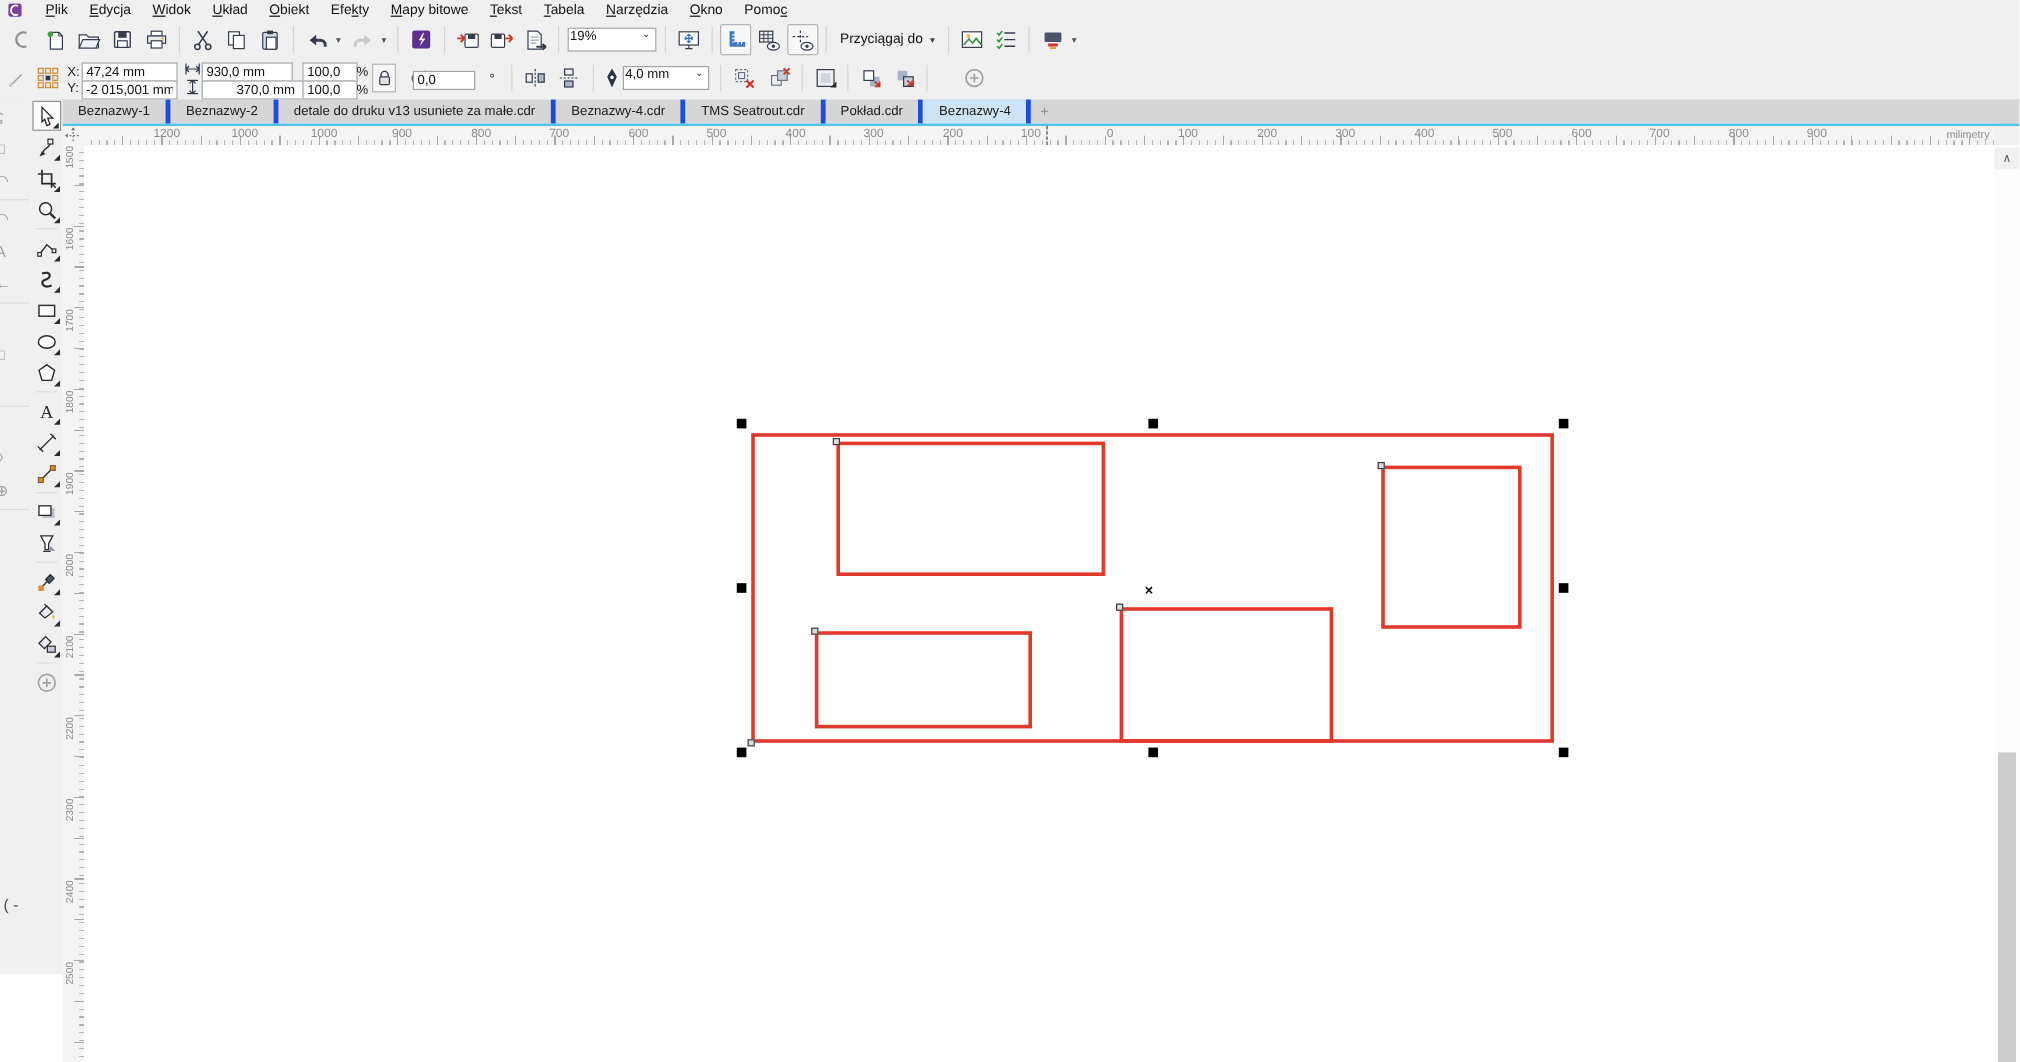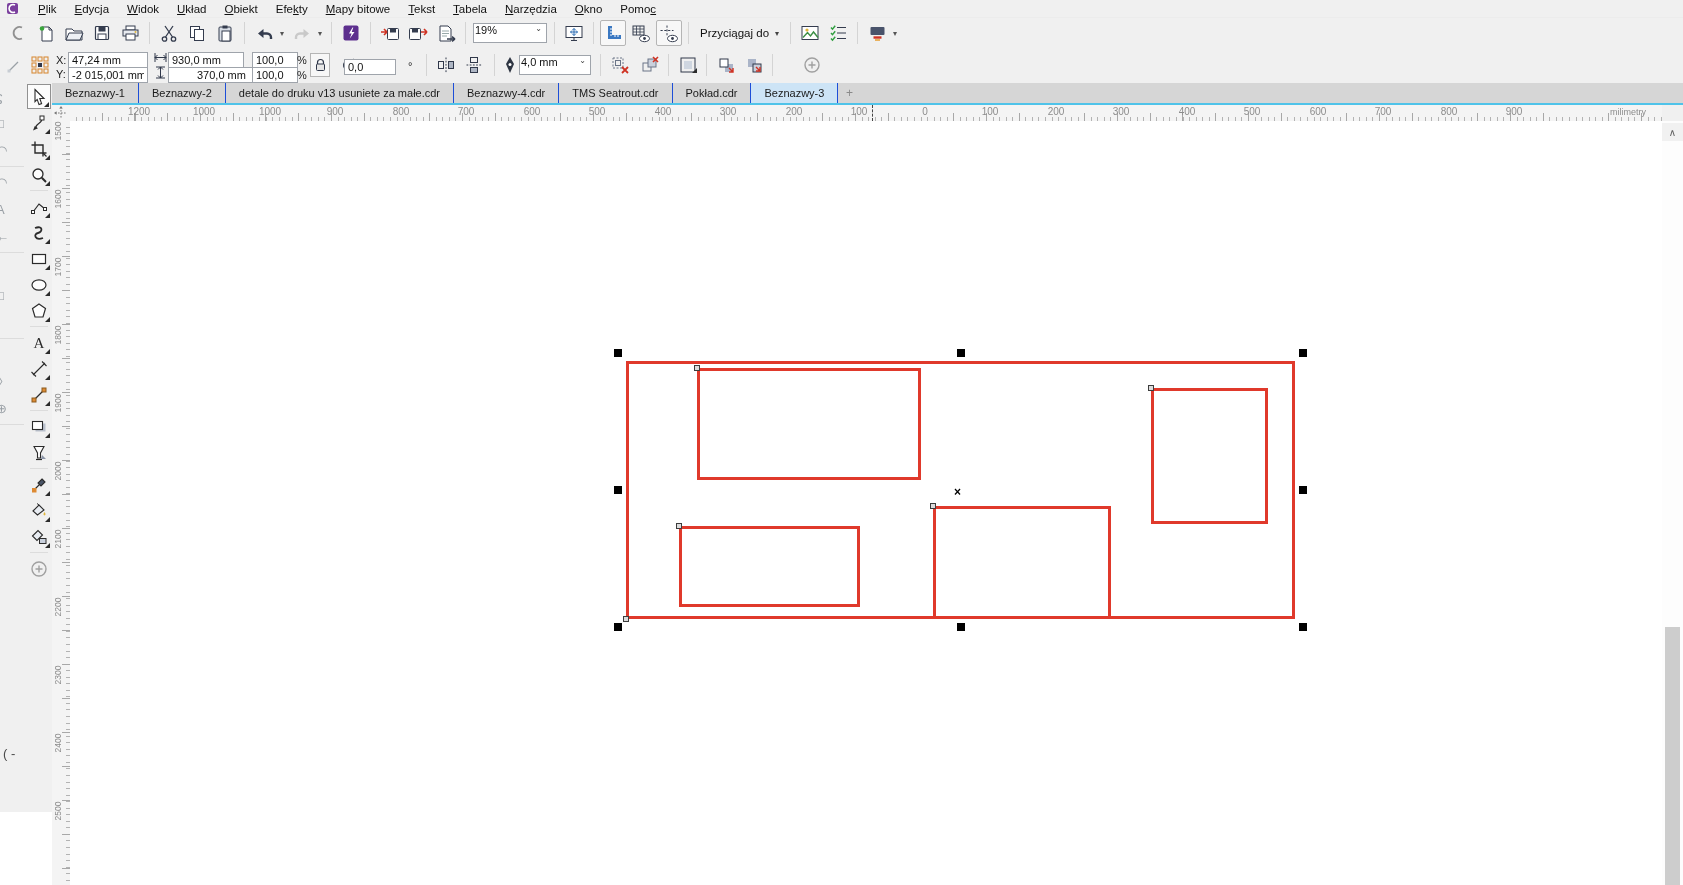--- a/index.html
+++ b/index.html
@@ -35,37 +35,37 @@
   .pfield{position:absolute;background:#fff;border:1px solid #9fa4ab;font-size:11px;color:#111;
           height:14px;line-height:14px;padding:0 3px;font-family:"Liberation Sans",sans-serif;}
   .plabel{position:absolute;font-size:11px;color:#222;}
   .pic{position:absolute;width:20px;height:20px;display:flex;align-items:center;justify-content:center;}
   .pbtn{position:absolute;width:24px;height:24px;display:flex;align-items:center;justify-content:center;}
   .psep{position:absolute;top:6px;width:1px;height:22px;background:#d4d4d4;}
 
   
   .tabrow{position:absolute;left:52px;top:83px;right:0;height:20px;background:#d6d6d6;
           display:flex;align-items:stretch;font-size:11px;color:#1a1a1a;}
-  .doc-tab{display:flex;align-items:center;padding:0 13px;border-right:1px solid #1d4ed8;
+  .doc-tab{display:flex;align-items:center;padding:0 13px;border-right:4px solid #1d4ed8;
            white-space:nowrap;cursor:default;}
   .doc-tab.active{background:#cde4f6;}
   .newtab{display:flex;align-items:center;justify-content:center;width:22px;color:#8a8a8a;
           font-size:12px;}
   .cyanline{position:absolute;left:52px;top:103px;right:0;height:2px;background:#4fc3e9;}
 
   
   .corner{position:absolute;left:52px;top:105px;width:18px;height:16px;background:#f4f4f4;
           display:flex;align-items:center;justify-content:center;}
   .hruler{position:absolute;left:70px;top:105px;width:1592px;height:16px;background:#f4f4f4;overflow:hidden;}
   .hruler .ticks{position:absolute;left:0;right:0;bottom:0;height:4px;
        background-image:repeating-linear-gradient(to right,transparent 0 5.55px,#b3b3b3 5.55px 6.55px);}
   .hruler .ticks2{position:absolute;left:0;right:0;bottom:0;height:8px;
        background-image:repeating-linear-gradient(to right,transparent 0 31.75px,#a8a8a8 31.75px 32.75px);}
   .hlabel{position:absolute;top:1px;transform:translateX(-50%);font-size:10px;color:#8c8c8c;}
-  .units{position:absolute;right:16px;top:2px;font-size:9px;color:#8c8c8c;}
+  .units{position:absolute;right:4px;top:2px;font-size:9px;color:#8c8c8c;}
   .hmarker{position:absolute;top:0;height:16px;border-left:1px dashed #444;}
   .vruler{position:absolute;left:52px;top:121px;width:18px;height:764px;background:#f4f4f4;overflow:hidden;}
   .vruler .ticks{position:absolute;top:0;bottom:0;right:0;width:4px;
        background-image:repeating-linear-gradient(to bottom,transparent 0 5.55px,#b3b3b3 5.55px 6.55px);}
   .vruler .ticks2{position:absolute;top:0;bottom:0;right:0;width:8px;
        background-image:repeating-linear-gradient(to bottom,transparent 0 33px,#a8a8a8 33px 34px);}
   .vlabel{position:absolute;left:1px;transform:translateY(-50%) rotate(180deg);
           writing-mode:vertical-rl;font-size:8.5px;color:#8c8c8c;}
 
   
@@ -440,21 +440,21 @@
       <div class="doc-tab">
         <span>Beznazwy-4.cdr</span>
       </div>
       <div class="doc-tab">
         <span>TMS Seatrout.cdr</span>
       </div>
       <div class="doc-tab">
         <span>Pokład.cdr</span>
       </div>
       <div class="doc-tab active">
-        <span>Beznazwy-3</span>
+        <span>Beznazwy-4</span>
       </div>
       <div class="newtab">+</div>
     </div>
   <div class="cyanline"></div>
 
   <div class="corner ic">
     <svg width="14" height="14" viewBox="0 0 14 14">
         <path d="M7 1 v12 M1 7 h12" stroke="#7a7a7a" stroke-dasharray="1.6 1.4"></path>
         <path d="M7 0 l1.8 2.6 h-3.6 Z M0 7 l2.6 -1.8 v3.6 Z" fill="#7a7a7a"></path>
       </svg>

